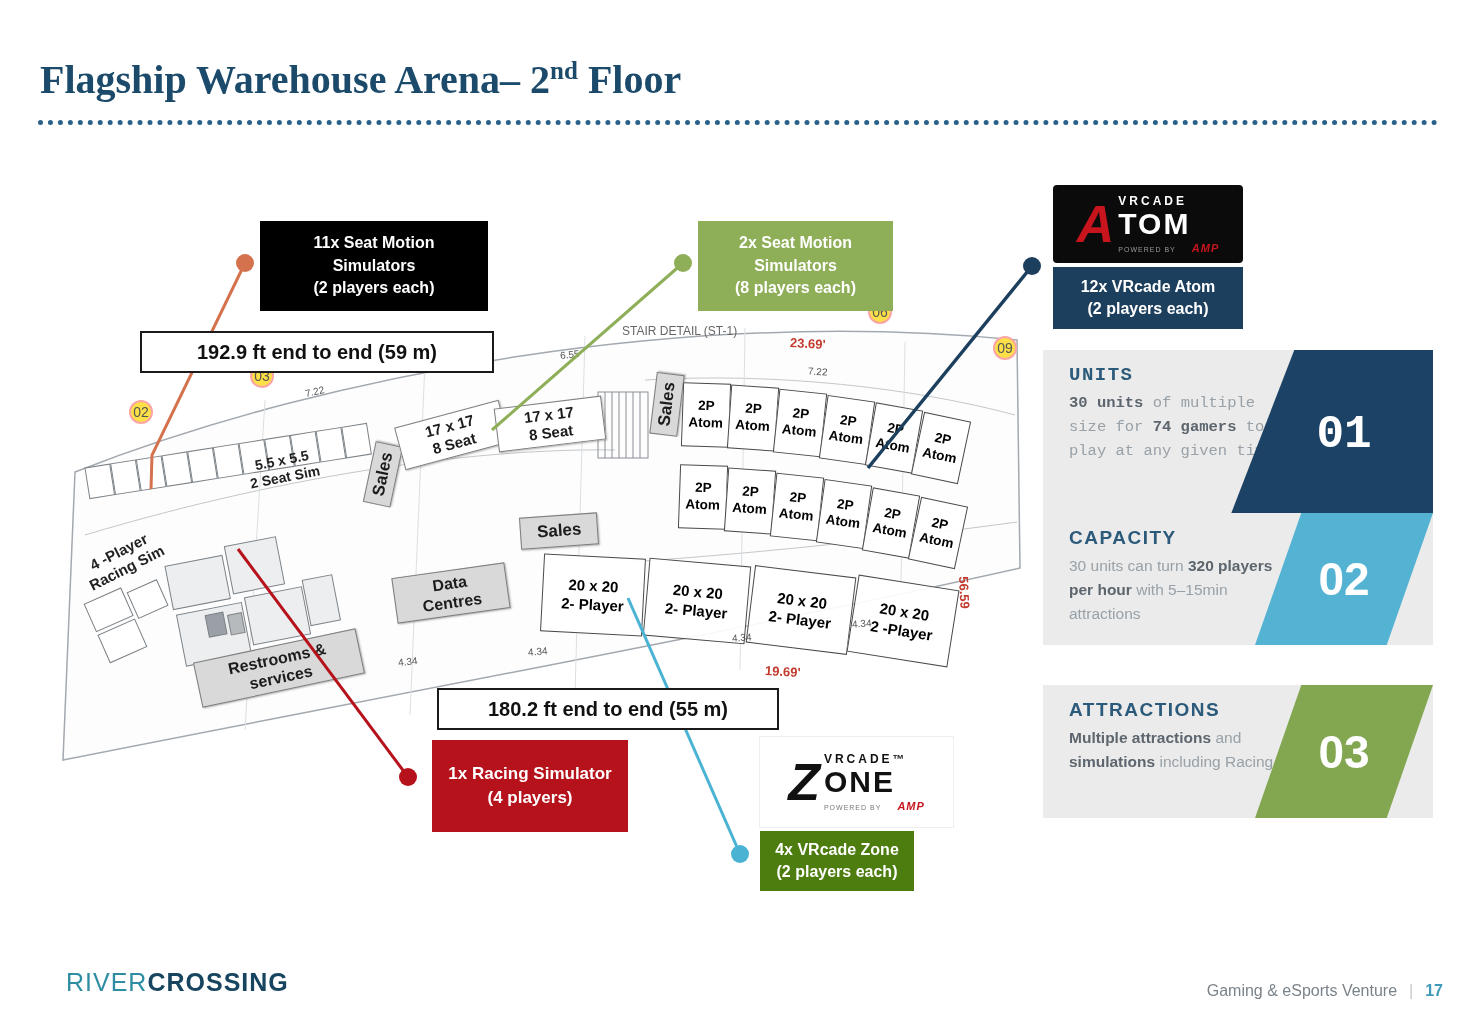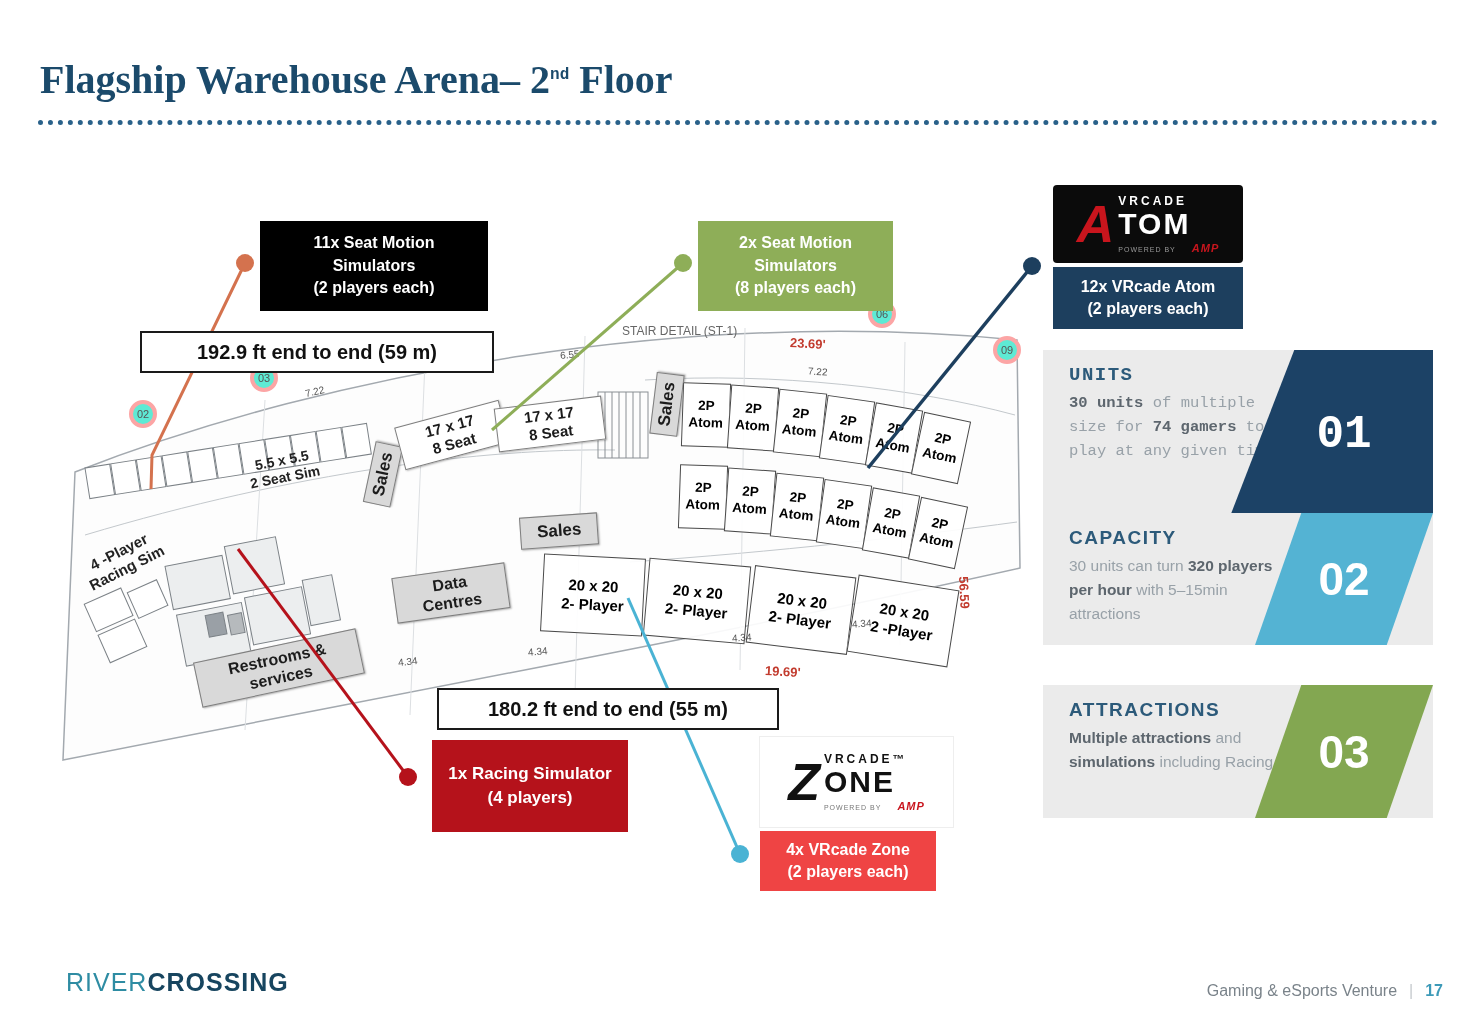--- a/index.html
+++ b/index.html
@@ -2,56 +2,56 @@
 <html><head>
 <meta charset="utf-8">
 <style>
   html,body{margin:0;padding:0;background:#fff;}
   .slide{position:relative;width:1481px;height:1024px;background:#ffffff;overflow:hidden;
          font-family:"Liberation Sans",sans-serif;}
 
   
   .title{position:absolute;left:40px;top:56px;font-family:"Liberation Serif",serif;
          font-weight:700;font-size:40px;color:#1b4a6b;z-index:7;}
-  .title sup{font-size:16px;font-family:Liberation Mono, monospace;}
+  .title sup{font-size:25px;}
   .dotted{position:absolute;left:38px;top:120px;width:1400px;height:0;
           border-top:5px dotted #29618a;z-index:7;}
 
   
   .plan-svg{position:absolute;left:55px;top:300px;z-index:1;}
   .plabel{position:absolute;background:#d9d9d9;border:1px solid #7e7e7e;color:#1c1c1c;
           font-weight:700;text-align:center;white-space:pre-line;line-height:1.2;
           z-index:3;box-shadow:1px 1px 2px rgba(0,0,0,.3);padding:3px 8px;}
   .ptext{position:absolute;color:#222;font-weight:700;white-space:pre-line;text-align:center;
          z-index:3;line-height:1.2;}
   .atom-cell{position:absolute;width:46px;height:62px;border:1.5px solid #4a4a4a;
          background:rgba(255,255,255,.92);display:flex;align-items:center;justify-content:center;
          font-weight:700;font-size:13.5px;line-height:1.25;z-index:3;white-space:pre-line;text-align:center;}
   .p20{position:absolute;width:100px;height:76px;border:1.5px solid #4a4a4a;
          background:rgba(255,255,255,.92);display:flex;align-items:center;justify-content:center;
          font-weight:700;font-size:15px;line-height:1.3;z-index:3;white-space:pre-line;text-align:center;}
   .reddim{position:absolute;color:#c23b2e;font-size:13px;font-weight:700;z-index:3;}
   .tinydim{position:absolute;color:#555;font-size:10px;z-index:3;}
   .stairtxt{position:absolute;color:#666;font-size:12px;z-index:3;}
-  .gridbubble{position:absolute;width:20px;height:20px;border:4px solid #fca5a5;border-radius:50%;
-         color:#555;font-size:11px;display:flex;align-items:center;justify-content:center;
-         z-index:3;background:#5eead4;}
+  .gridbubble{position:absolute;width:20px;height:20px;border:2px solid #fca5a5;border-radius:50%;
+         color:#555;font-size:14px;display:flex;align-items:center;justify-content:center;
+         z-index:3;background:#fde047;}
 
   
   .connectors{position:absolute;left:0;top:0;z-index:5;pointer-events:none;}
 
   
   .callout{position:absolute;color:#fff;font-weight:700;font-size:16px;text-align:center;
            display:flex;align-items:center;justify-content:center;white-space:pre-line;
            line-height:1.4;z-index:6;}
   .co-orange{left:260px;top:221px;width:228px;height:90px;background:#000000;}
   .co-green{left:698px;top:221px;width:195px;height:90px;background:#8eae58;}
   .co-navy{left:1053px;top:267px;width:190px;height:62px;background:#1d3f5e;}
   .co-red{left:432px;top:740px;width:196px;height:92px;background:#b5121b;font-size:17px;}
-  .co-blue{left:760px;top:831px;width:176px;height:60px;background:#ef4444;}
+  .co-blue{left:760px;top:831px;width:154px;height:60px;background:#4d7c0f;}
   .dimbox{position:absolute;background:#fff;border:2.5px solid #1a1a1a;font-weight:700;
           font-size:20px;color:#111;display:flex;align-items:center;justify-content:center;z-index:6;}
   .dim-top{left:140px;top:331px;width:350px;height:38px;}
   .dim-bottom{left:437px;top:688px;width:338px;height:38px;}
 
   
   .logo{position:absolute;z-index:6;display:flex;align-items:center;justify-content:center;gap:4px;}
   .logo-atom{left:1053px;top:185px;width:190px;height:78px;background:#0b0b0b;border-radius:4px;color:#fff;}
   .logo-zone{left:760px;top:737px;width:193px;height:90px;background:#ffffff;color:#111;
              box-shadow:0 0 0 1px #eee;}

